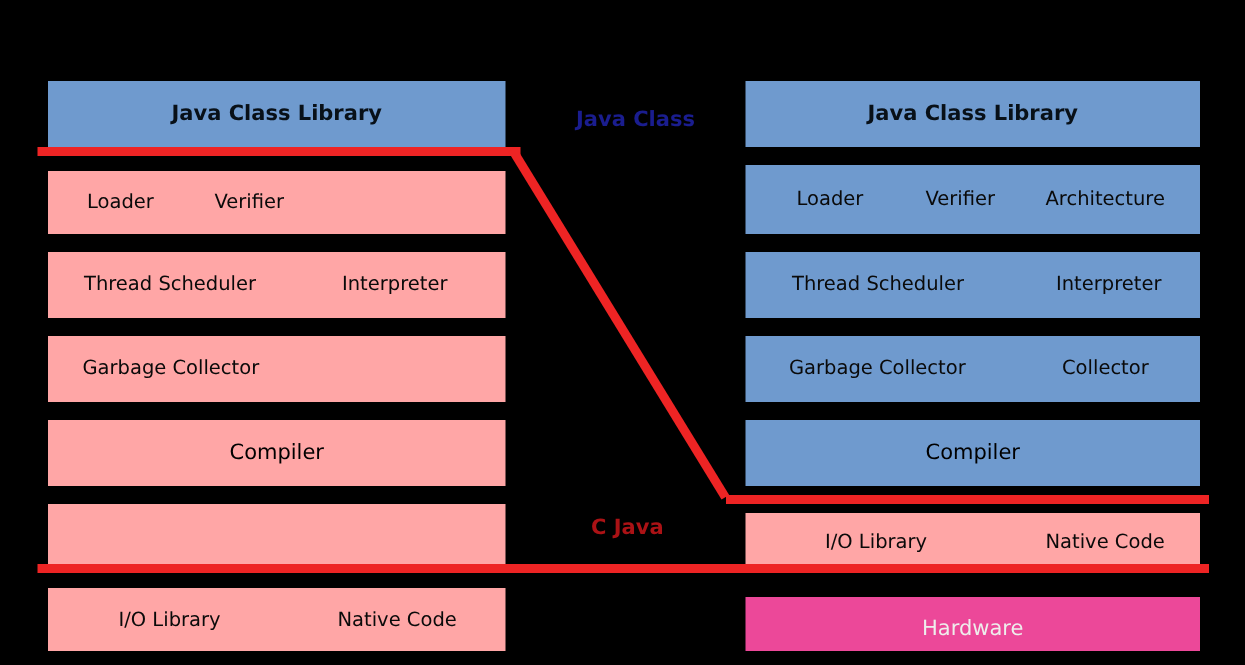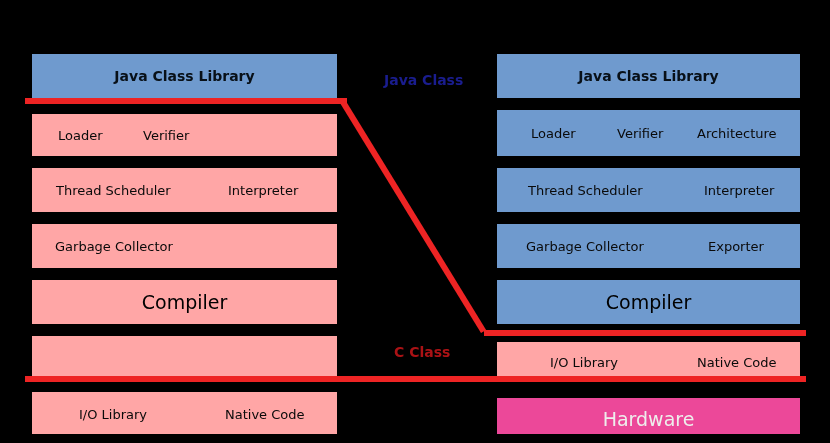--- a/index.html
+++ b/index.html
@@ -25,21 +25,21 @@
     background:#ec4899;display:flex;align-items:center;justify-content:center;
     color:#eeeeec;
   }
   .h42{height:42px;}.h44{height:44px;}.h46{height:46px;}.h40{height:40px;}
   .sep{height:2px;background:#000;}
   .gap{height:6px;}
   .lbl{
     position:absolute;top:50%;transform:translateY(-50%);
     font-size:13px;color:#0a0a0a;white-space:nowrap;
   }
-  .row.center, .row.dark{font-size:19px;}
+  .row.center, .row.dark{font-size:14px;}
   .redline{position:absolute;height:6px;background:#ee2424;z-index:5;}
   .line-top-left{left:25px;top:98px;width:322px;}
   .line-diagonal{
     left:344px;top:98px;width:272px;
     transform:rotate(58.5deg);transform-origin:0 0;
   }
   .line-right-mid{left:484px;top:330px;width:322px;}
   .line-bottom{left:25px;top:376px;width:781px;}
   .code-label{position:absolute;font-weight:bold;font-size:14px;white-space:nowrap;z-index:6;}
   .java-code{left:384px;top:72px;color:#1a1d8f;}
@@ -102,21 +102,21 @@
     <div class="sep"></div>
 
     <div class="row blue h44">
       <span class="lbl" style="left:31px">Thread Scheduler</span>
       <span class="lbl" style="left:207px">Interpreter</span>
     </div>
     <div class="sep"></div>
 
     <div class="row blue h44">
       <span class="lbl" style="left:29px">Garbage Collector</span>
-      <span class="lbl" style="left:211px">Exporter</span>
+      <span class="lbl" style="left:211px">Collector</span>
     </div>
     <div class="sep"></div>
 
     <div class="row blue h44 center">
       <span>Compiler</span>
     </div>
     <div class="sep"></div>
 
     <div class="gap"></div>
 
@@ -130,15 +130,15 @@
       <span>Hardware</span>
     </div>
   </div>
 
   <div class="redline line-top-left"></div>
   <div class="redline line-diagonal"></div>
   <div class="redline line-right-mid"></div>
   <div class="redline line-bottom"></div>
 
   <div class="code-label java-code">Java Class</div>
-  <div class="code-label c-code">C Class</div>
+  <div class="code-label c-code">C Java</div>
 
 </div>
 
 </body></html>

